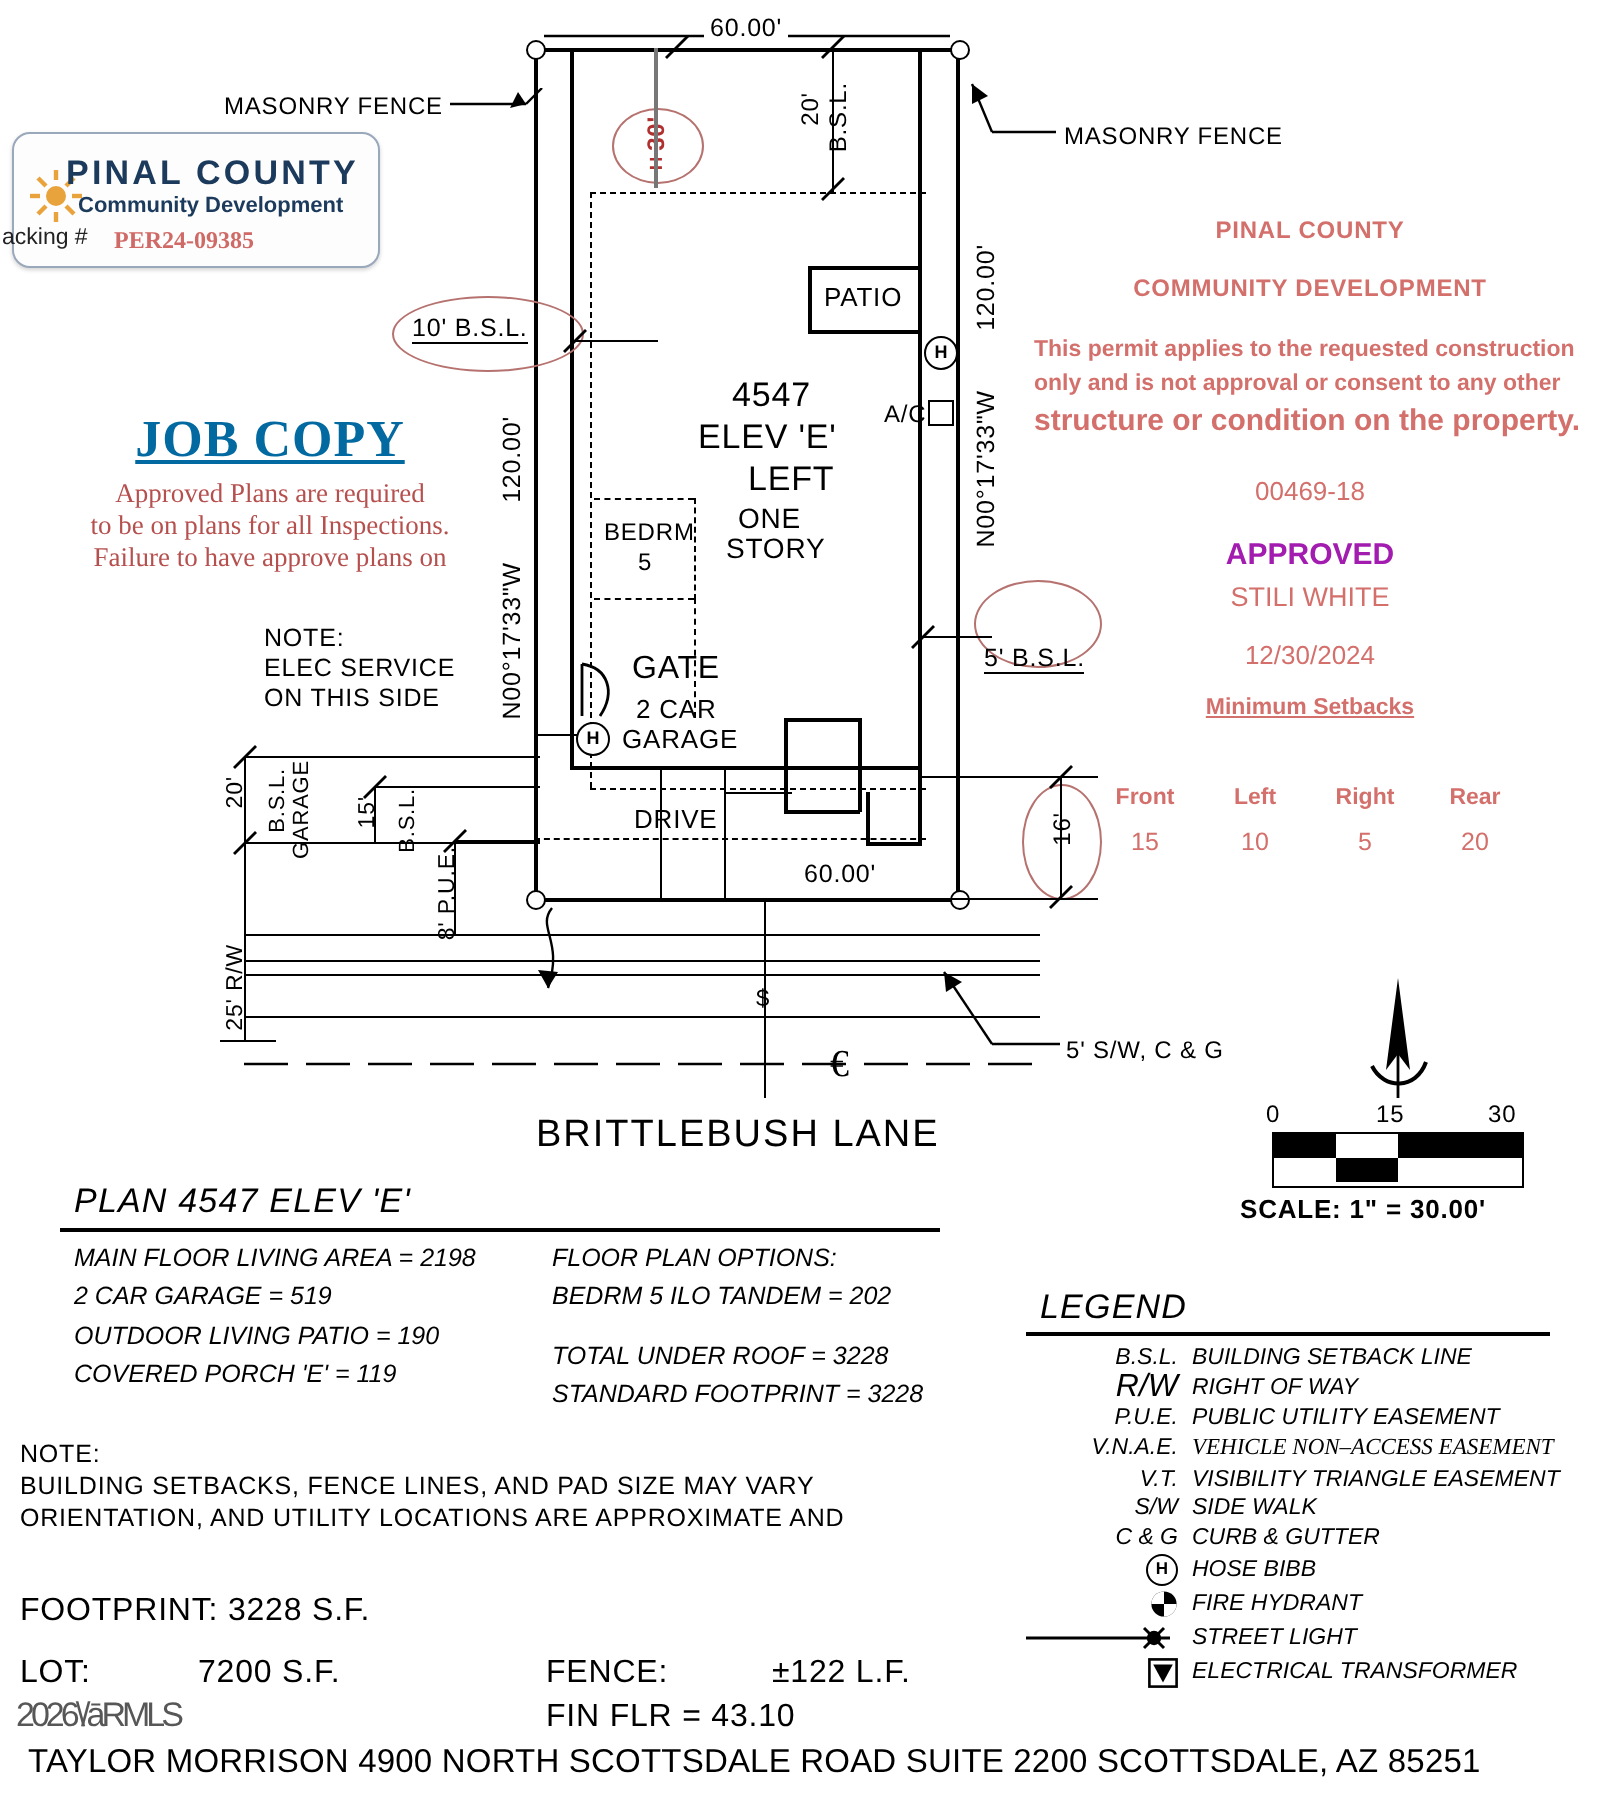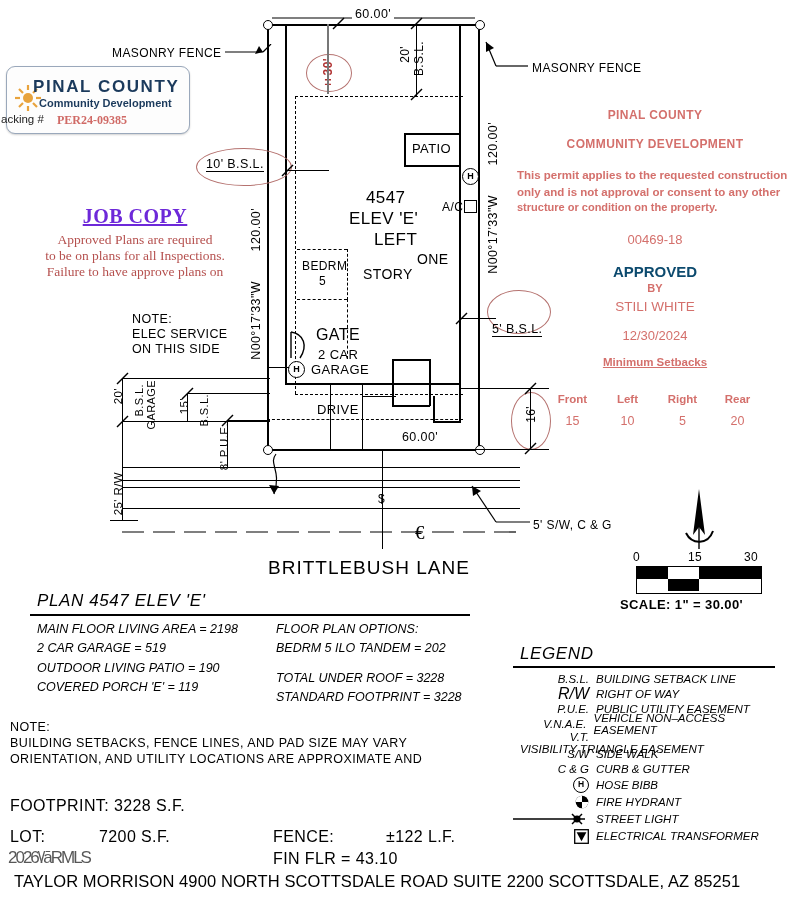--- a/index.html
+++ b/index.html
@@ -59,21 +59,21 @@
 <div class="ln" style="left:392px;top:359px;width:38px;height:1.6px;"></div>
 <div class="ln" style="left:429px;top:359px;width:1.6px;height:47px;"></div>
 <div class="ln" style="left:392px;top:405px;width:38px;height:1.6px;"></div>
 <div class="ln" style="left:330px;top:384px;width:1.4px;height:66px;"></div>
 <div class="ln" style="left:362px;top:384px;width:1.4px;height:66px;"></div>
 <div class="ln" style="left:362px;top:396px;width:34px;height:1.4px;"></div>
 
 <div class="abs cad" style="left:366px;top:188px;font-size:17px;">4547</div>
 <div class="abs cad" style="left:349px;top:209px;font-size:17px;">ELEV 'E'</div>
 <div class="abs cad" style="left:374px;top:230px;font-size:17px;">LEFT</div>
-<div class="abs cad" style="left:369px;top:251px;font-size:14px;margin-left:48px;">ONE</div>
+<div class="abs cad" style="left:369px;top:251px;font-size:14px;">ONE</div>
 <div class="abs cad" style="left:363px;top:266px;font-size:14px;">STORY</div>
 <div class="abs cad" style="left:412px;top:141px;font-size:13px;">PATIO</div>
 <div class="abs cad" style="left:442px;top:200px;font-size:12px;">A/C</div>
 <div class="abs" style="left:464px;top:200px;width:11px;height:11px;border:1.4px solid #000;background:#fff;"></div>
 <div class="abs cad" style="left:302px;top:259px;font-size:12px;">BEDRM</div>
 <div class="abs cad" style="left:319px;top:274px;font-size:12px;">5</div>
 <div class="abs cad" style="left:316px;top:326px;font-size:16px;">GATE</div>
 <div class="abs cad" style="left:318px;top:347px;font-size:13px;">2 CAR</div>
 <div class="abs cad" style="left:311px;top:362px;font-size:13px;">GARAGE</div>
 <div class="abs cad" style="left:317px;top:402px;font-size:13px;">DRIVE</div>
@@ -226,37 +226,36 @@
         <line x1="8" y1="18" x2="4" y2="22"></line>
     </g>
   </svg>
   <div class="abs ttl" style="left:26px;top:10px;font-size:17px;color:#1b3a5c;letter-spacing:1.6px;">PINAL COUNTY</div>
   <div class="abs ttl" style="left:32px;top:30px;font-size:11px;color:#1b3a5c;">Community Development</div>
   <div class="abs" style="left:-6px;top:46px;font-size:11.5px;color:#222;">acking #</div>
   <div class="abs" style="left:50px;top:46px;font-size:12px;color:#d06a66;font-family:'Liberation Serif',serif;font-weight:bold;">PER24-09385</div>
 </div>
 
 <div class="abs" style="left:10px;top:205px;width:250px;text-align:center;font-family:'Liberation Serif',serif;color:#b5504e;">
-  <div class="ttl" style="font-size:20px;text-decoration:underline;letter-spacing:.5px;color:#6d28d9;">JOB COPY</div>
+  <div class="ttl" style="font-size:26px;text-decoration:underline;letter-spacing:.5px;color:#0369a1;">JOB COPY</div>
   <div style="font-size:13.5px;margin-top:4px;">Approved Plans are required</div>
   <div style="font-size:13.5px;">to be on plans for all Inspections.</div>
   <div style="font-size:13.5px;">Failure to have approve plans on</div>
 </div>
 
 <div class="abs" style="left:515px;top:108px;width:280px;text-align:center;color:#d4706c;font-weight:bold;">
   <div style="font-size:12px;letter-spacing:.4px;">PINAL COUNTY</div>
   <div style="font-size:12px;margin-top:15px;letter-spacing:.4px;">COMMUNITY DEVELOPMENT</div>
   <div style="margin-top:16px;text-align:left;padding:0 2px;">
     <div style="font-size:11.5px;line-height:1.45;">This permit applies to the requested construction</div>
     <div style="font-size:11.5px;line-height:1.45;">only and is not approval or consent to any other</div>
-    <div style="font-size:11px;line-height:1.45;">structure or condition on the property.</div>
+    <div style="font-size:15px;line-height:1.45;">structure or condition on the property.</div>
   </div>
   <div style="font-size:13px;font-weight:normal;margin-top:16px;">00469-18</div>
-  <div style="font-size:15px;margin-top:16px;color:#0c4a6e;">APPROVED</div>
-  <div style="font-size:11px;margin-top:2px;">BY</div>
+  <div style="font-size:15px;margin-top:16px;color:#a21caf;">APPROVED</div>
   <div style="font-size:13.5px;font-weight:normal;margin-top:5px;">STILI WHITE</div>
   <div style="font-size:13px;font-weight:normal;margin-top:14px;">12/30/2024</div>
   <div style="font-size:11.5px;margin-top:13px;text-decoration:underline;">Minimum Setbacks</div>
 </div>
 
 <div class="abs" style="left:545px;top:393px;width:220px;color:#d4706c;">
   <div style="display:flex;">
     <div style="flex:1;text-align:center;font-size:11.5px;font-weight:bold;">Front</div>
     <div style="flex:1;text-align:center;font-size:11.5px;font-weight:bold;">Left</div>
     <div style="flex:1;text-align:center;font-size:11.5px;font-weight:bold;">Right</div>
@@ -311,23 +310,23 @@
   <div style="display:flex;align-items:center;height:15px;">
     <div style="width:76px;text-align:right;font-size:16px;font-style:italic;" class="ital">R/W</div>
     <div style="margin-left:7px;font-size:11.5px;" class="ital">RIGHT OF WAY</div>
   </div>
   <div style="display:flex;align-items:center;height:15px;">
     <div style="width:76px;text-align:right;font-size:11.5px;" class="ital">P.U.E.</div>
     <div style="margin-left:7px;font-size:11.5px;" class="ital">PUBLIC UTILITY EASEMENT</div>
   </div>
   <div style="display:flex;align-items:center;height:15px;">
     <div style="width:76px;text-align:right;font-size:11.5px;" class="ital">V.N.A.E.</div>
-    <div style="margin-left:7px;font-size:11.5px;" class="ital">VEHICLE NON–ACCESS EASEMENT</div>
-  </div>
-  <div style="display:flex;align-items:flex-start;height:15px;flex-direction:column;">
+    <div style="margin-left:7px;font-size:11.5px;font-family:Liberation Serif, serif;" class="ital">VEHICLE NON–ACCESS EASEMENT</div>
+  </div>
+  <div style="display:flex;align-items:flex-end;height:15px;">
     <div style="width:76px;text-align:right;font-size:11.5px;" class="ital">V.T.</div>
     <div style="margin-left:7px;font-size:11.5px;" class="ital">VISIBILITY TRIANGLE EASEMENT</div>
   </div>
   <div style="display:flex;align-items:center;height:15px;">
     <div style="width:76px;text-align:right;font-size:11.5px;" class="ital">S/W</div>
     <div style="margin-left:7px;font-size:11.5px;" class="ital">SIDE WALK</div>
   </div>
   <div style="display:flex;align-items:center;height:15px;">
     <div style="width:76px;text-align:right;font-size:11.5px;" class="ital">C &amp; G</div>
     <div style="margin-left:7px;font-size:11.5px;" class="ital">CURB &amp; GUTTER</div>

